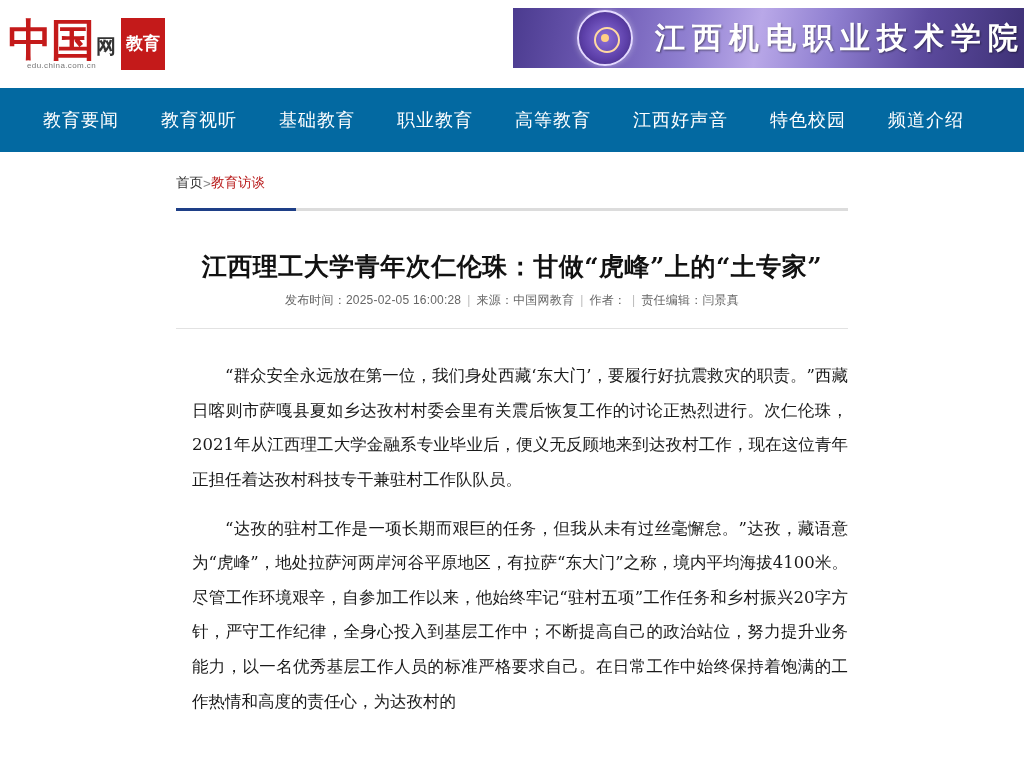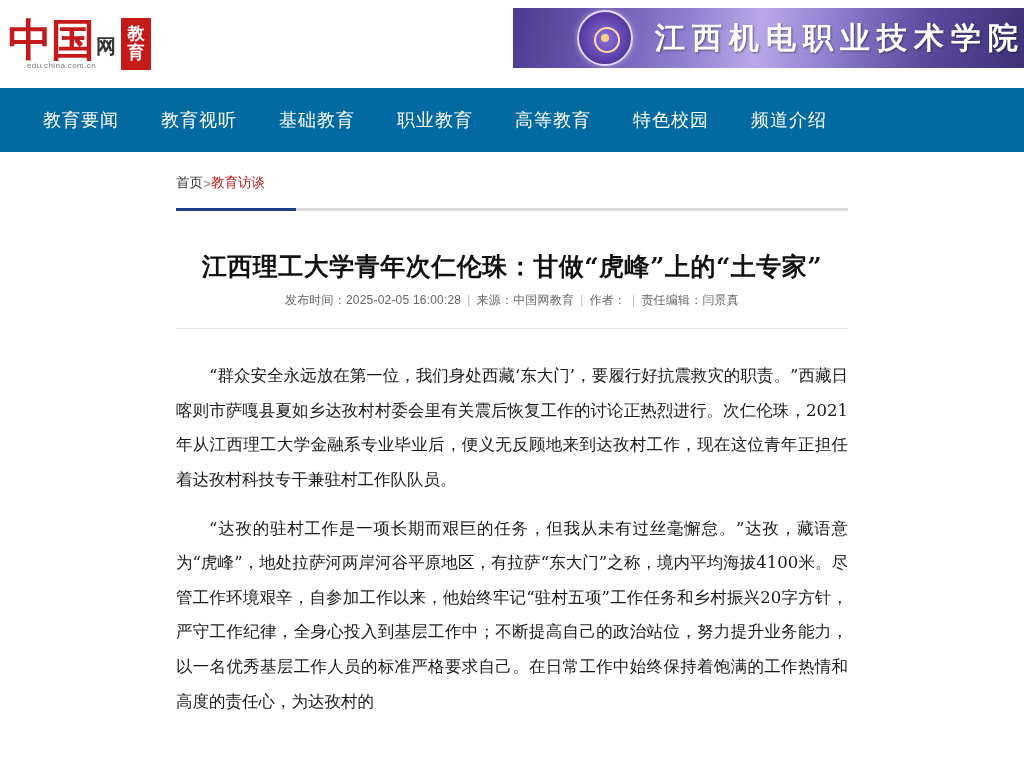--- a/index.html
+++ b/index.html
@@ -62,21 +62,21 @@
     font-size: 8px;
     color: #777;
     letter-spacing: 0.4px;
     margin-top: 0;
   }
   .logo-edu {
     background: #c41a1a;
     color: #fff;
     font-size: 17px;
     font-weight: bold;
-    width: 30px;
+    width: 44px;
     height: 52px;
     display: flex;
     align-items: center;
     justify-content: center;
     line-height: 1.1;
     margin-left: 6px;
     text-align: center;
     letter-spacing: 0px;
     writing-mode: horizontal-tb;
     padding: 2px;
@@ -227,21 +227,21 @@
 
   .body-text {
     margin-top: 30px;
     font-family: "DejaVu Serif", serif;
     font-size: 16.5px;
     line-height: 2.1;
     color: #1a1a1a;
     text-align: justify;
   }
   .body-text p {
-    margin: 0 0 14px 0;
+    margin: 0 0 14px 16px;
     text-indent: 2em;
   }
   .body-text p.sub {
     font-weight: bold;
   }
 </style>
 </head>
 <body>
 
 <div class="header">
@@ -262,20 +262,21 @@
     <div class="banner-title">江西机电职业技术学院</div>
   </div>
 </div>
 
 <div class="nav">
   <div class="nav-item">教育要闻</div>
   <div class="nav-item">教育视听</div>
   <div class="nav-item">基础教育</div>
   <div class="nav-item">职业教育</div>
   <div class="nav-item">高等教育</div>
+  <div class="nav-item">江西好声音</div>
   <div class="nav-item">特色校园</div>
   <div class="nav-item">频道介绍</div>
 </div>
 
 <div class="content">
 
   <div class="crumb-wrap">
     <div class="crumb">
       <a>首页</a>
       <span class="sep">&gt;</span>

